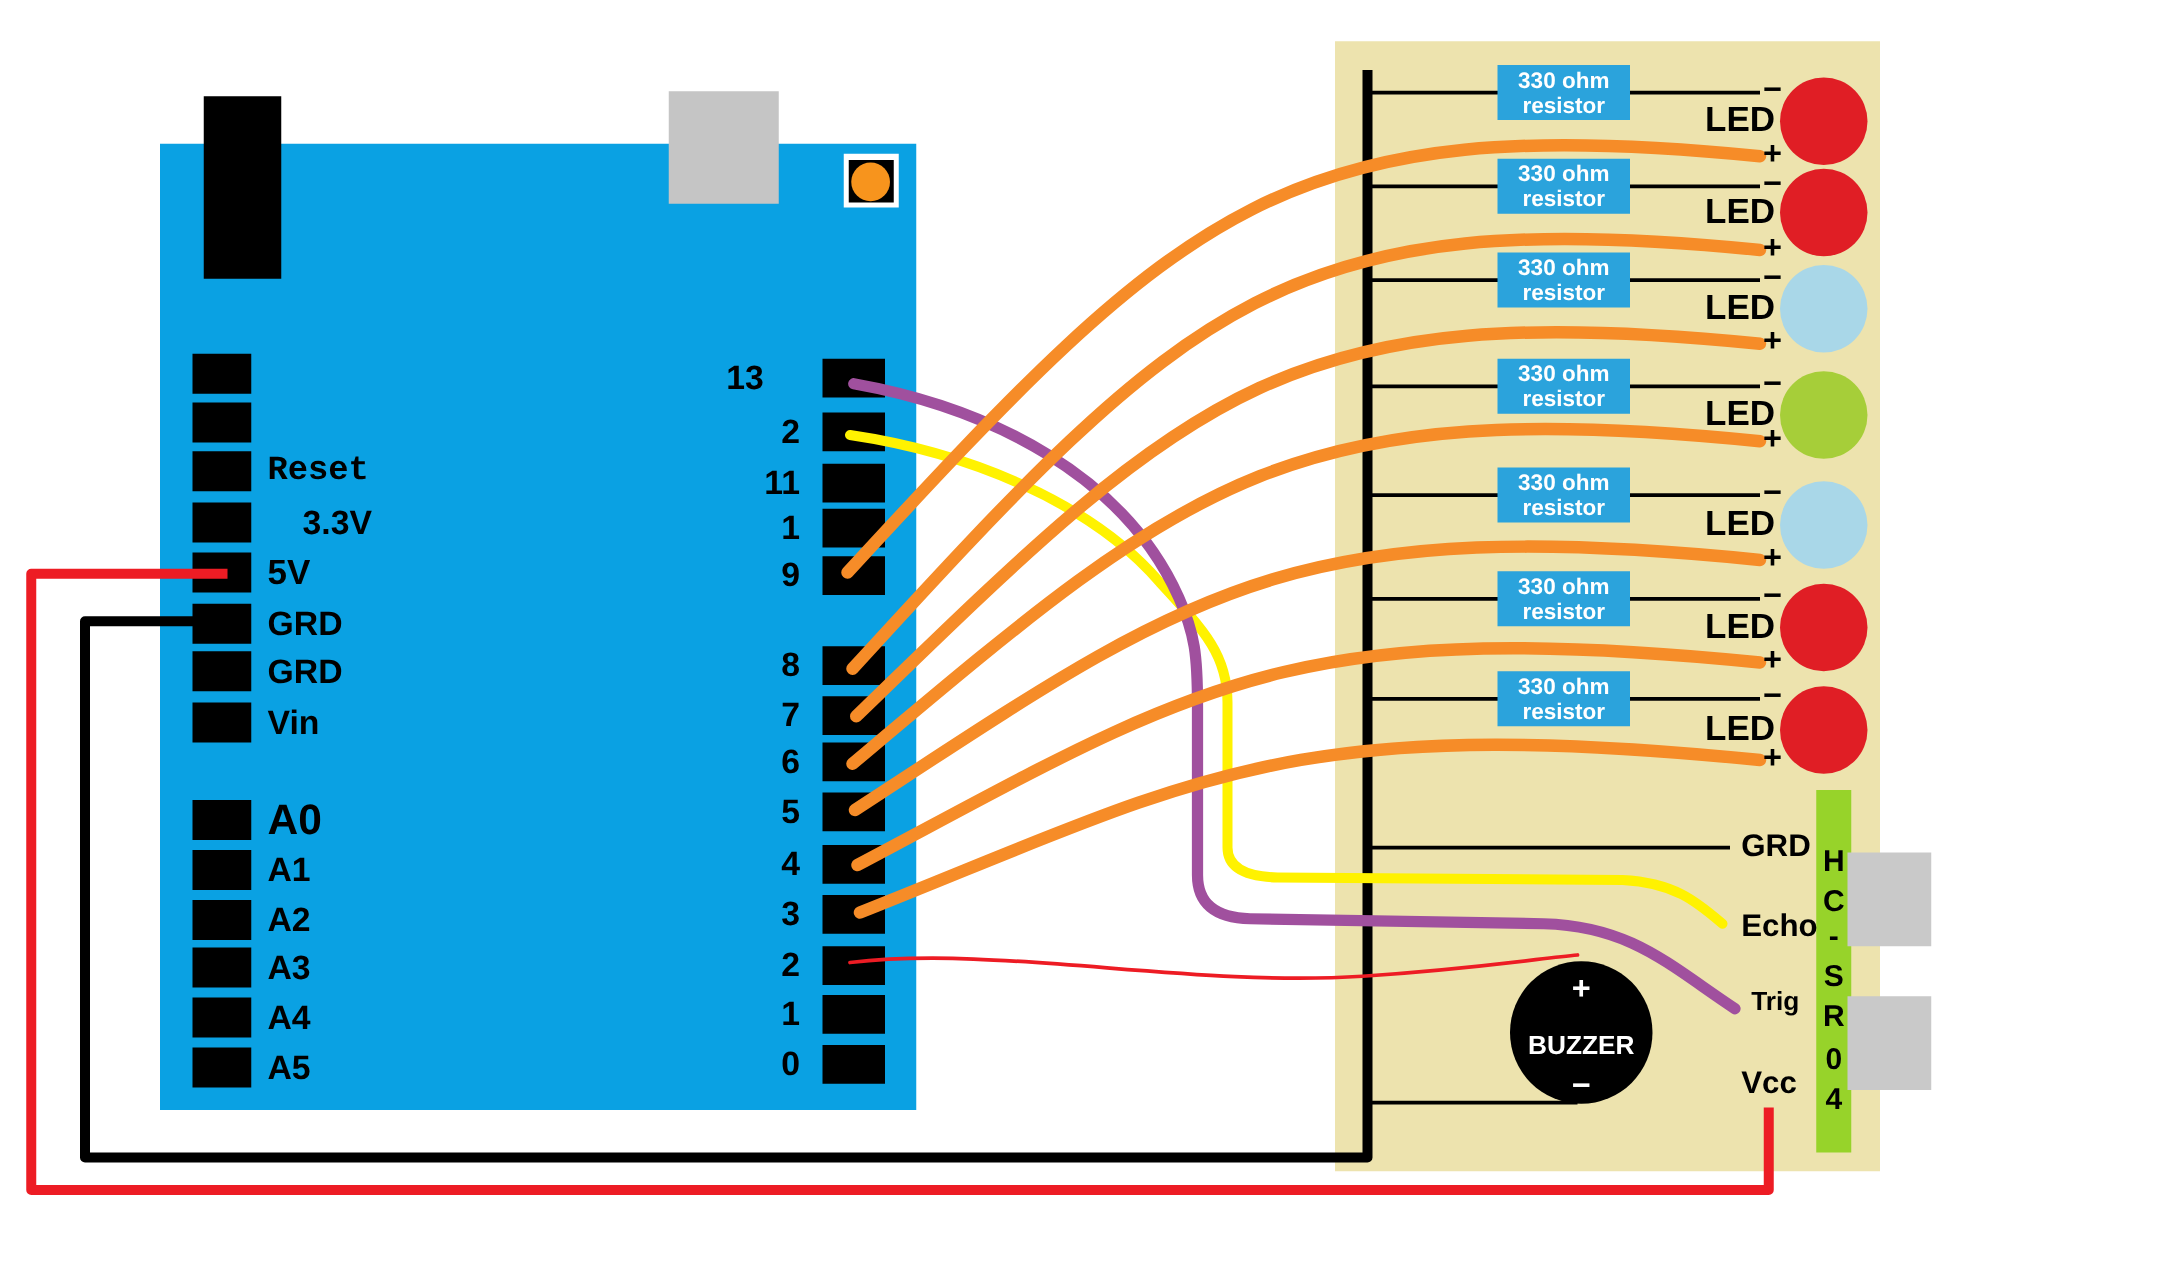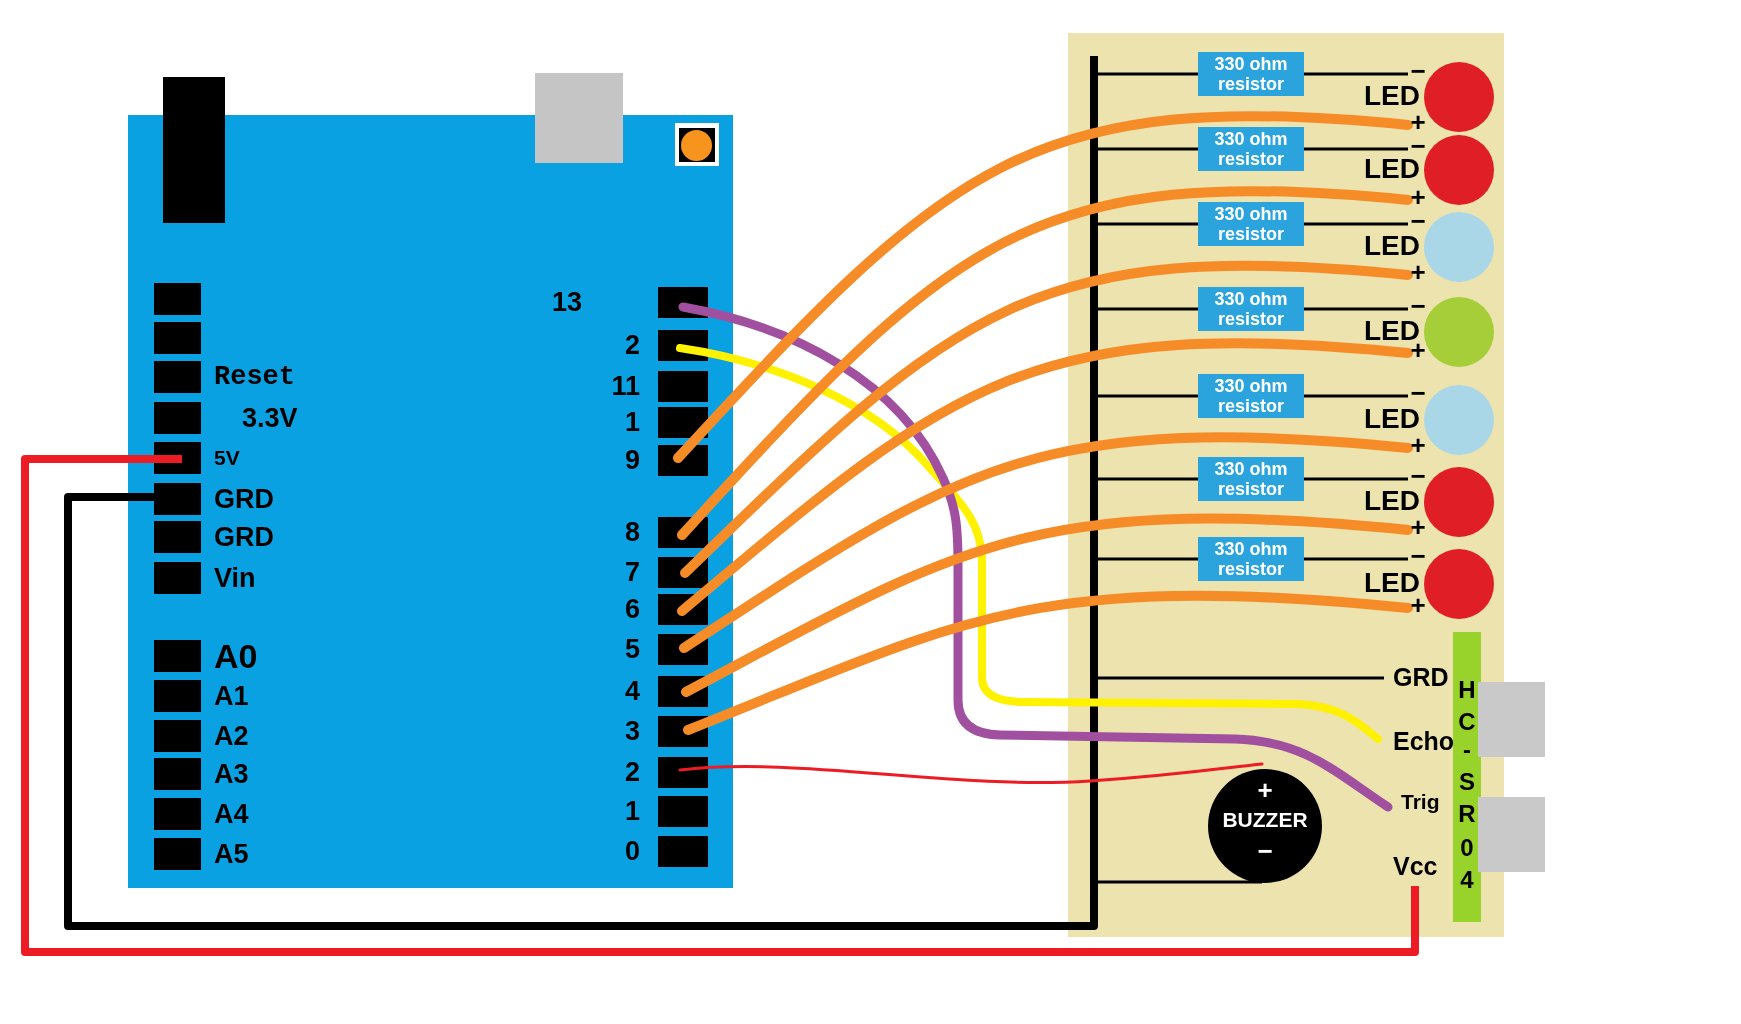--- a/index.html
+++ b/index.html
@@ -36,41 +36,41 @@
   </div>
 
   <div id="pins">
       <div style="position: absolute; left: 154px; top: 283px; width: 47px; height: 32px; background: rgb(0, 0, 0);"></div>
       <div style="position: absolute; left: 154px; top: 322px; width: 47px; height: 32px; background: rgb(0, 0, 0);"></div>
       <div style="position: absolute; left: 154px; top: 361px; width: 47px; height: 32px; background: rgb(0, 0, 0);"></div>
       <div style="position: absolute; left: 214px; top: 363px; font-size: 27px; line-height: 28px; font-family: Liberation Mono, monospace;">Reset</div>
       <div style="position: absolute; left: 154px; top: 402px; width: 47px; height: 32px; background: rgb(0, 0, 0);"></div>
       <div style="position: absolute; left: 214px; top: 404px; font-size: 27px; line-height: 28px; margin-left: 28px;">3.3V</div>
       <div style="position: absolute; left: 154px; top: 442px; width: 47px; height: 32px; background: rgb(0, 0, 0);"></div>
-      <div style="position: absolute; left: 214px; top: 444px; font-size: 21px; line-height: 28px;">5V</div>
+      <div style="position: absolute; left: 214px; top: 444px; font-size: 28px; line-height: 28px;">5V</div>
       <div style="position: absolute; left: 154px; top: 483px; width: 47px; height: 32px; background: rgb(0, 0, 0);"></div>
       <div style="position: absolute; left: 214px; top: 485px; font-size: 27px; line-height: 28px;">GRD</div>
       <div style="position: absolute; left: 154px; top: 521px; width: 47px; height: 32px; background: rgb(0, 0, 0);"></div>
       <div style="position: absolute; left: 214px; top: 523px; font-size: 27px; line-height: 28px;">GRD</div>
       <div style="position: absolute; left: 154px; top: 562px; width: 47px; height: 32px; background: rgb(0, 0, 0);"></div>
       <div style="position: absolute; left: 214px; top: 564px; font-size: 27px; line-height: 28px;">Vin</div>
       <div style="position: absolute; left: 154px; top: 640px; width: 47px; height: 32px; background: rgb(0, 0, 0);"></div>
       <div style="position: absolute; left: 214px; top: 642px; font-size: 34px; line-height: 28px;">A0</div>
       <div style="position: absolute; left: 154px; top: 680px; width: 47px; height: 32px; background: rgb(0, 0, 0);"></div>
       <div style="position: absolute; left: 214px; top: 682px; font-size: 27px; line-height: 28px;">A1</div>
       <div style="position: absolute; left: 154px; top: 720px; width: 47px; height: 32px; background: rgb(0, 0, 0);"></div>
       <div style="position: absolute; left: 214px; top: 722px; font-size: 27px; line-height: 28px;">A2</div>
       <div style="position: absolute; left: 154px; top: 758px; width: 47px; height: 32px; background: rgb(0, 0, 0);"></div>
       <div style="position: absolute; left: 214px; top: 760px; font-size: 27px; line-height: 28px;">A3</div>
       <div style="position: absolute; left: 154px; top: 798px; width: 47px; height: 32px; background: rgb(0, 0, 0);"></div>
       <div style="position: absolute; left: 214px; top: 800px; font-size: 27px; line-height: 28px;">A4</div>
       <div style="position: absolute; left: 154px; top: 838px; width: 47px; height: 32px; background: rgb(0, 0, 0);"></div>
       <div style="position: absolute; left: 214px; top: 840px; font-size: 27px; line-height: 28px;">A5</div>
       <div style="position: absolute; left: 658px; top: 287px; width: 50px; height: 31px; background: rgb(0, 0, 0);"></div>
-      <div style="position: absolute; left: 552px; top: 288px; width: 88px; text-align: left; font-size: 27px; line-height: 28px;">13</div>
+      <div style="position: absolute; left: 552px; top: 288px; width: 88px; text-align: center; font-size: 27px; line-height: 28px;">13</div>
       <div style="position: absolute; left: 658px; top: 330px; width: 50px; height: 31px; background: rgb(0, 0, 0);"></div>
       <div style="position: absolute; left: 552px; top: 331px; width: 88px; text-align: right; font-size: 27px; line-height: 28px;">2</div>
       <div style="position: absolute; left: 658px; top: 371px; width: 50px; height: 31px; background: rgb(0, 0, 0);"></div>
       <div style="position: absolute; left: 552px; top: 372px; width: 88px; text-align: right; font-size: 27px; line-height: 28px;">11</div>
       <div style="position: absolute; left: 658px; top: 407px; width: 50px; height: 31px; background: rgb(0, 0, 0);"></div>
       <div style="position: absolute; left: 552px; top: 408px; width: 88px; text-align: right; font-size: 27px; line-height: 28px;">1</div>
       <div style="position: absolute; left: 658px; top: 445px; width: 50px; height: 31px; background: rgb(0, 0, 0);"></div>
       <div style="position: absolute; left: 552px; top: 446px; width: 88px; text-align: right; font-size: 27px; line-height: 28px;">9</div>
       <div style="position: absolute; left: 658px; top: 517px; width: 50px; height: 31px; background: rgb(0, 0, 0);"></div>
       <div style="position: absolute; left: 552px; top: 518px; width: 88px; text-align: right; font-size: 27px; line-height: 28px;">8</div>
@@ -117,21 +117,21 @@
     </svg>
 
   <div id="overlay">
     <div class="lbl" style="left:1393px;top:663px;font-size:25px;">GRD</div>
     <div class="lbl" style="left:1393px;top:727px;font-size:25px;">Echo</div>
     <div class="lbl" style="left:1401px;top:790px;font-size:21px;">Trig</div>
     <div class="lbl" style="left:1393px;top:852px;font-size:25px;">Vcc</div>
 
     <div class="abs" id="buzzer" style="left:1208px;top:769px;width:114px;height:114px;border-radius:50%;background:#000;color:#fff;text-align:center;">
       <div style="font-size:26px;line-height:26px;margin-top:8px;">+</div>
-      <div style="font-size:21px;line-height:21px;margin-top:6px;">BUZZER</div>
+      <div style="font-size:21px;line-height:21px;margin-top:23px;">BUZZER</div>
       <div style="font-size:26px;line-height:26px;margin-top:8px;">−</div>
     </div>
   <div style="position: absolute; left: 1198px; top: 52px; width: 106px; height: 44px; background: rgb(43, 163, 220); color: rgb(255, 255, 255); text-align: center; font-size: 18px; line-height: 20px; padding-top: 2px; box-sizing: border-box;">
         <div>330 ohm</div>
         <div>resistor</div>
       </div>
       <div style="position: absolute; left: 1424px; top: 62px; width: 70px; height: 70px; border-radius: 50%; background: rgb(224, 30, 37);"></div>
       <div style="position: absolute; left: 1328px; top: 81px; width: 92px; text-align: right; font-size: 28px; line-height: 30px;">LED</div>
       <div style="position: absolute; left: 1402px; top: 57px; width: 32px; text-align: center; font-size: 26px; line-height: 28px;">−</div>
       <div style="position: absolute; left: 1402px; top: 108px; width: 32px; text-align: center; font-size: 26px; line-height: 28px;">+</div>

